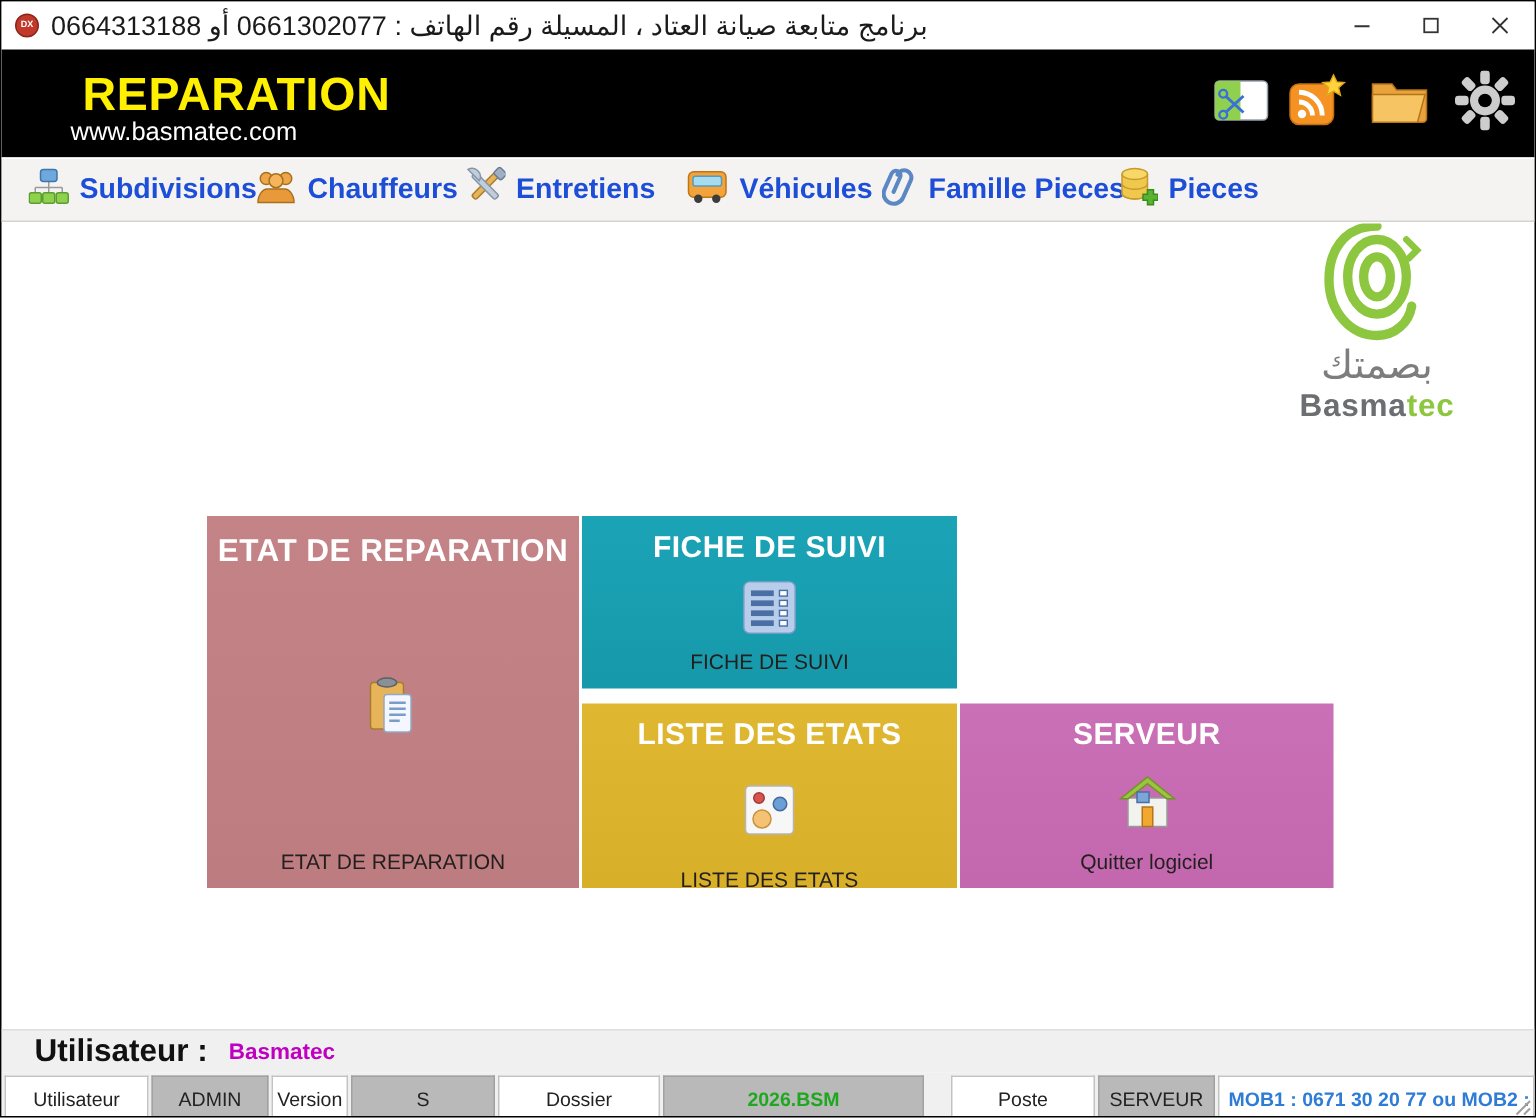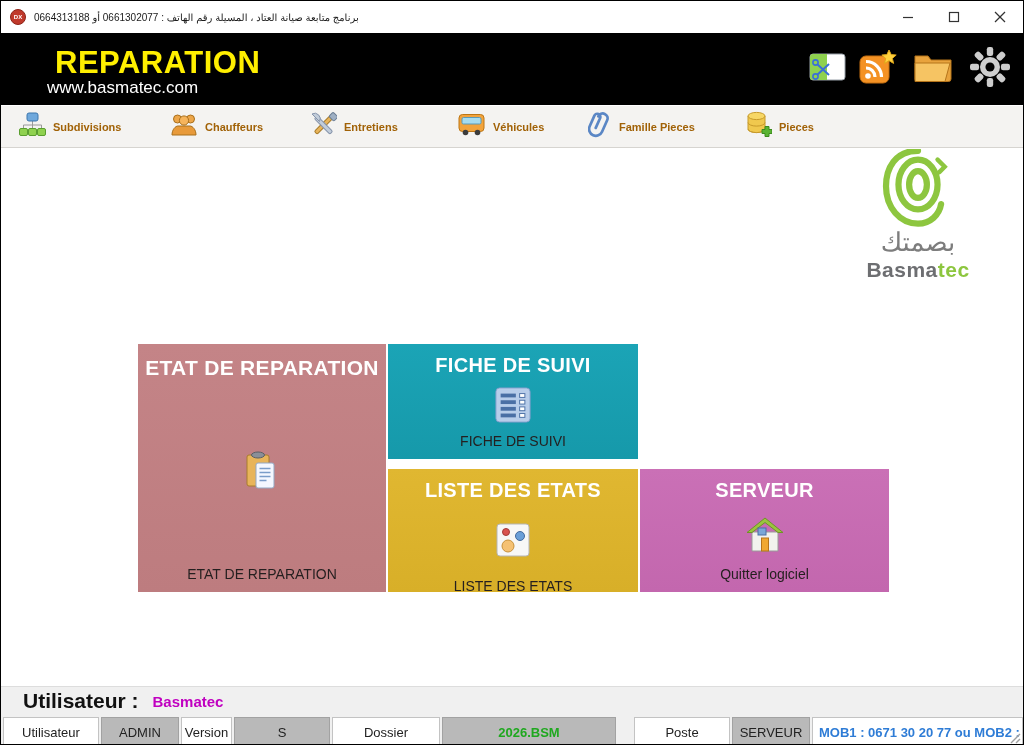--- a/index.html
+++ b/index.html
@@ -4,37 +4,37 @@
 <style>
   * { margin:0; padding:0; box-sizing:border-box; }
   html,body { width:1024px; height:745px; }
   body { font-family:"Liberation Sans", sans-serif; background:#fff; }
   .app { position:relative; width:1024px; height:745px; background:#fff; border:1px solid #000; overflow:hidden; }
 
   
   .titlebar { position:absolute; top:0; left:0; width:100%; height:32px; background:#fff; display:flex; align-items:center; }
   .app-icon { width:16px; height:16px; border-radius:50%; background:#c0392b; color:#fff; font-size:6px; font-weight:bold;
               display:flex; align-items:center; justify-content:center; margin-left:9px; border:1px solid #8e2418; }
-  .win-title { margin-left:8px; font-size:10px; color:#1a1a1a; direction:rtl; unicode-bidi:isolate; }
+  .win-title { margin-left:8px; font-size:18px; color:#1a1a1a; direction:rtl; unicode-bidi:isolate; }
   .win-controls { margin-left:auto; display:flex; height:100%; }
   .win-btn { width:46px; height:100%; display:flex; align-items:center; justify-content:center; cursor:pointer; }
   .win-btn svg { stroke:#333; }
 
   
   .header { position:absolute; top:32px; left:0; width:100%; height:72px; background:#000; }
   .brand-title { position:absolute; left:54px; top:12px; font-size:31px; font-weight:bold; color:#ffef00; letter-spacing:.5px; }
   .brand-sub { position:absolute; left:46px; top:45px; font-size:17px; color:#fff; }
   .hdr-icon { position:absolute; top:13px; width:42px; height:42px; display:flex; align-items:center; justify-content:center; cursor:pointer; }
   .hi-1{left:806px} .hi-2{left:856px} .hi-3{left:912px} .hi-4{left:968px}
 
   
   .toolbar { position:absolute; top:104px; left:0; width:100%; height:43px; background:#f4f3f1;
              border-top:1px solid #fff; border-bottom:1px solid #d6d4d0; }
   .tb-item { position:absolute; top:0; height:100%; display:flex; align-items:center; gap:7px; cursor:pointer; padding:0 4px; }
-  .tb-item span.lbl { font-size:11px; font-weight:bold; color:#a16207; }
+  .tb-item span.lbl { font-size:19px; font-weight:bold; color:#1d4ed8; }
   .tb-1{left:14px} .tb-2{left:165px} .tb-3{left:305px} .tb-4{left:452px} .tb-5{left:583px} .tb-6{left:740px}
 
   
   .logo { position:absolute; left:862px; top:148px; width:110px; text-align:center; }
   .logo-arabic { font-size:26px; color:#7d7d7d; margin-top:-6px; direction:rtl; }
   .logo-brand { font-size:21px; font-weight:bold; letter-spacing:.5px; }
   .logo-brand .g { color:#6d6e71; } .logo-brand .a { color:#8dc63f; }
 
   
   .tile { position:absolute; display:flex; flex-direction:column; align-items:center; cursor:pointer; }

